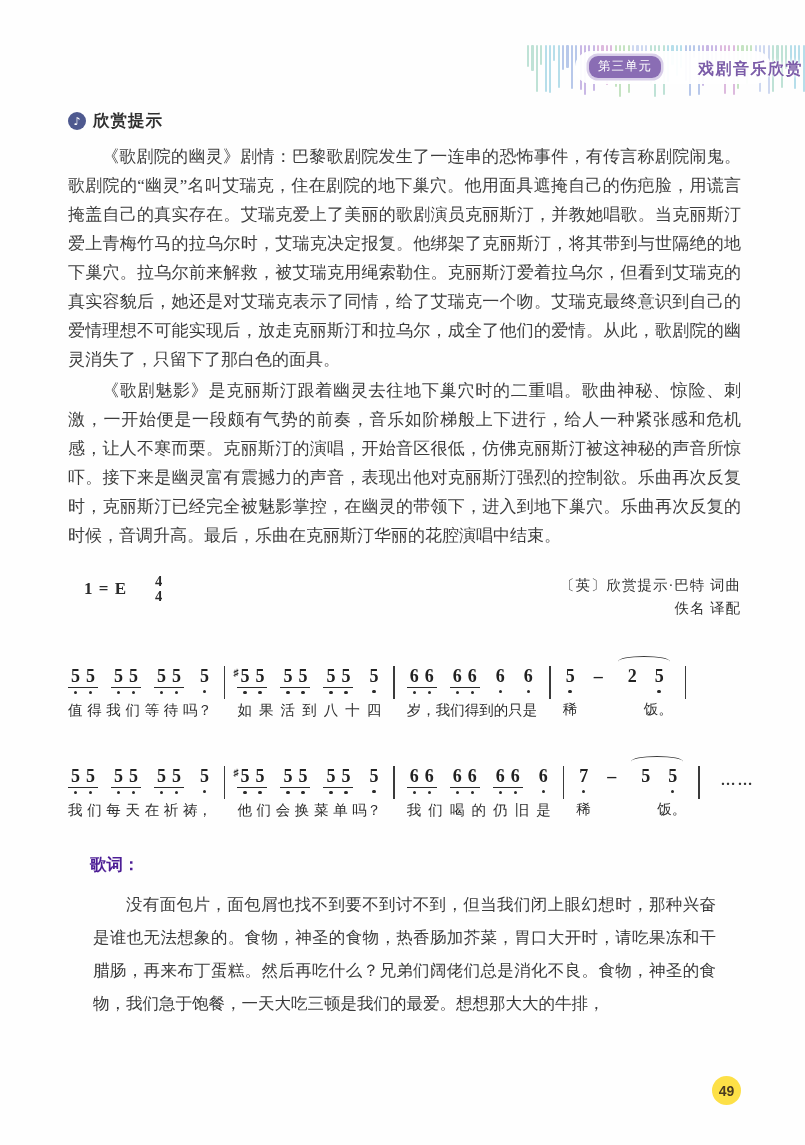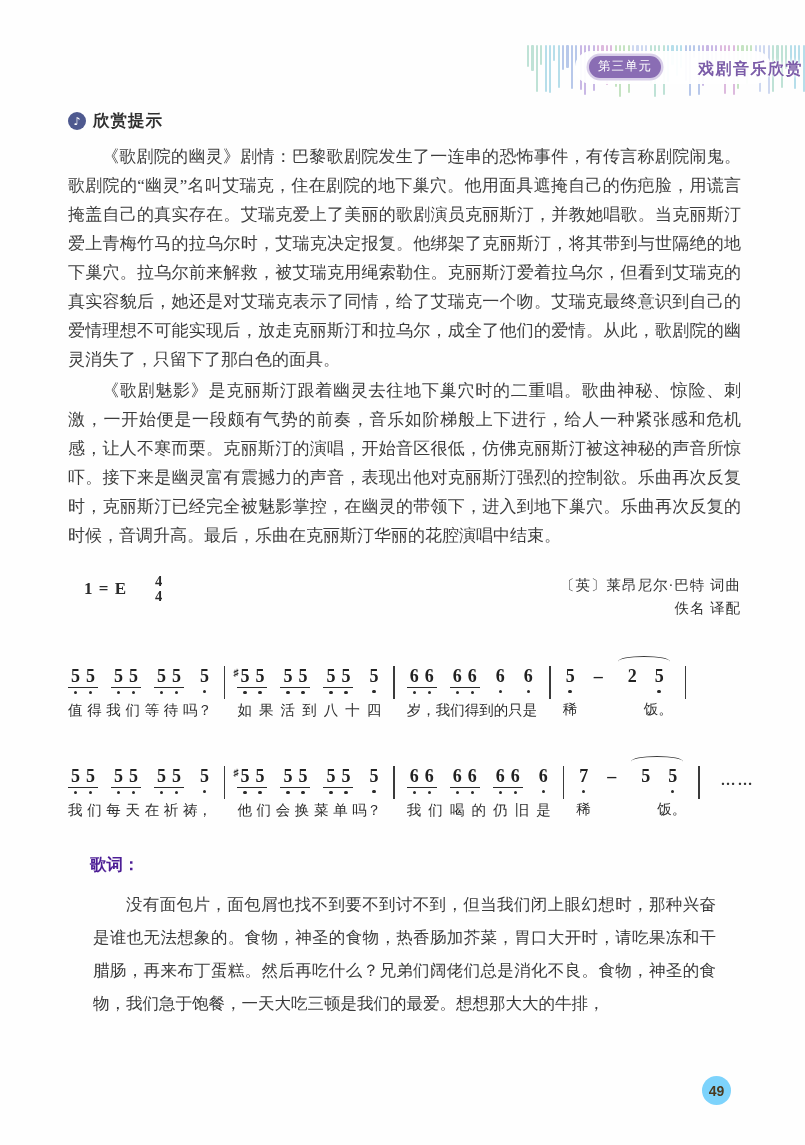--- a/index.html
+++ b/index.html
@@ -62,22 +62,22 @@
     white-space:nowrap;min-width:100%;}
   .bar{width:1.4px;height:33px;background:#3a3a3a;margin:0 12px;flex:0 0 auto;}
   .slur{position:absolute;top:-10px;right:3px;width:52px;height:10px;border-top:1.8px solid #3a3a3a;
     border-radius:100% 100% 0 0;}
   .suffix{font-weight:700;font-size:15px;color:#333;margin-left:9px;line-height:28px;letter-spacing:2px;white-space:nowrap;}
   
   .lyrics-heading{margin:34px 22px 0;font-weight:700;font-size:16.5px;color:#4c1d95;
     font-family:Liberation Sans, sans-serif;}
   .lyrics-text{margin:12px 25px 0;font-size:16.5px;line-height:33px;text-align:justify;text-indent:2em;color:#3a3a3a;}
   
-  .page-num{position:absolute;right:74px;bottom:40px;width:29px;height:29px;border-radius:50%;
-    background:#7dd3fc;color:#4a3a20;display:flex;align-items:center;justify-content:center;
+  .page-num{position:absolute;right:64px;bottom:40px;width:29px;height:29px;border-radius:50%;
+    background:#fde047;color:#4a3a20;display:flex;align-items:center;justify-content:center;
     font-size:14px;font-weight:700;font-family:"Liberation Sans",sans-serif;}
 </style>
 </head>
 <body>
 
 <div class="header-band">
   <div class="header-eq">
       <i style="height: 22px; background: rgb(184, 223, 210);"></i>
       <i style="height: 26px; background: rgb(184, 223, 210);"></i>
       <i style="height: 47px; background: rgb(184, 223, 210);"></i>
@@ -137,21 +137,21 @@
       <i style="height: 47px; background: rgb(184, 223, 210);"></i>
       <i style="height: 18px; background: rgb(184, 223, 210);"></i>
       <i style="height: 43px; background: rgb(184, 223, 210);"></i>
       <i style="height: 24px; background: rgb(184, 223, 210);"></i>
       <i style="height: 24px; background: rgb(174, 218, 232);"></i>
       <i style="height: 44px; background: rgb(174, 218, 232);"></i>
       <i style="height: 19px; background: rgb(174, 218, 232);"></i>
       <i style="height: 47px; background: rgb(174, 218, 232);"></i>
     </div>
   <div class="header-white"></div>
-  <span class="unit-badge" style="background: rgb(138, 109, 180);">第三单元</span>
+  <span class="unit-badge" style="background: rgb(138, 109, 180); border-radius: 9px;">第三单元</span>
   <span class="section-title" style="color: rgb(123, 92, 168);">戏剧音乐欣赏</span>
 </div>
 
 <div class="content">
 
   <div class="tips-heading">
     <span class="tip-icon">♪</span>
     <span class="tips-label">欣赏提示</span>
   </div>
 
@@ -161,21 +161,21 @@
 
   <div class="meta-row">
     <div class="keysig">
       <span class="key-text">1 = E</span>
       <span class="timesig">
         <span>4</span>
         <span>4</span>
       </span>
     </div>
     <div class="credits">
-      <div>〔英〕莱昂尼尔·巴特 词曲</div>
+      <div>〔英〕欣赏提示·巴特 词曲</div>
       <div>佚名 译配</div>
     </div>
   </div>
 
   <div class="score">
       <div class="score-line">
         <div class="measure">
           <div class="notes-row">
             <div class="group">
               <div class="g-digits u">

